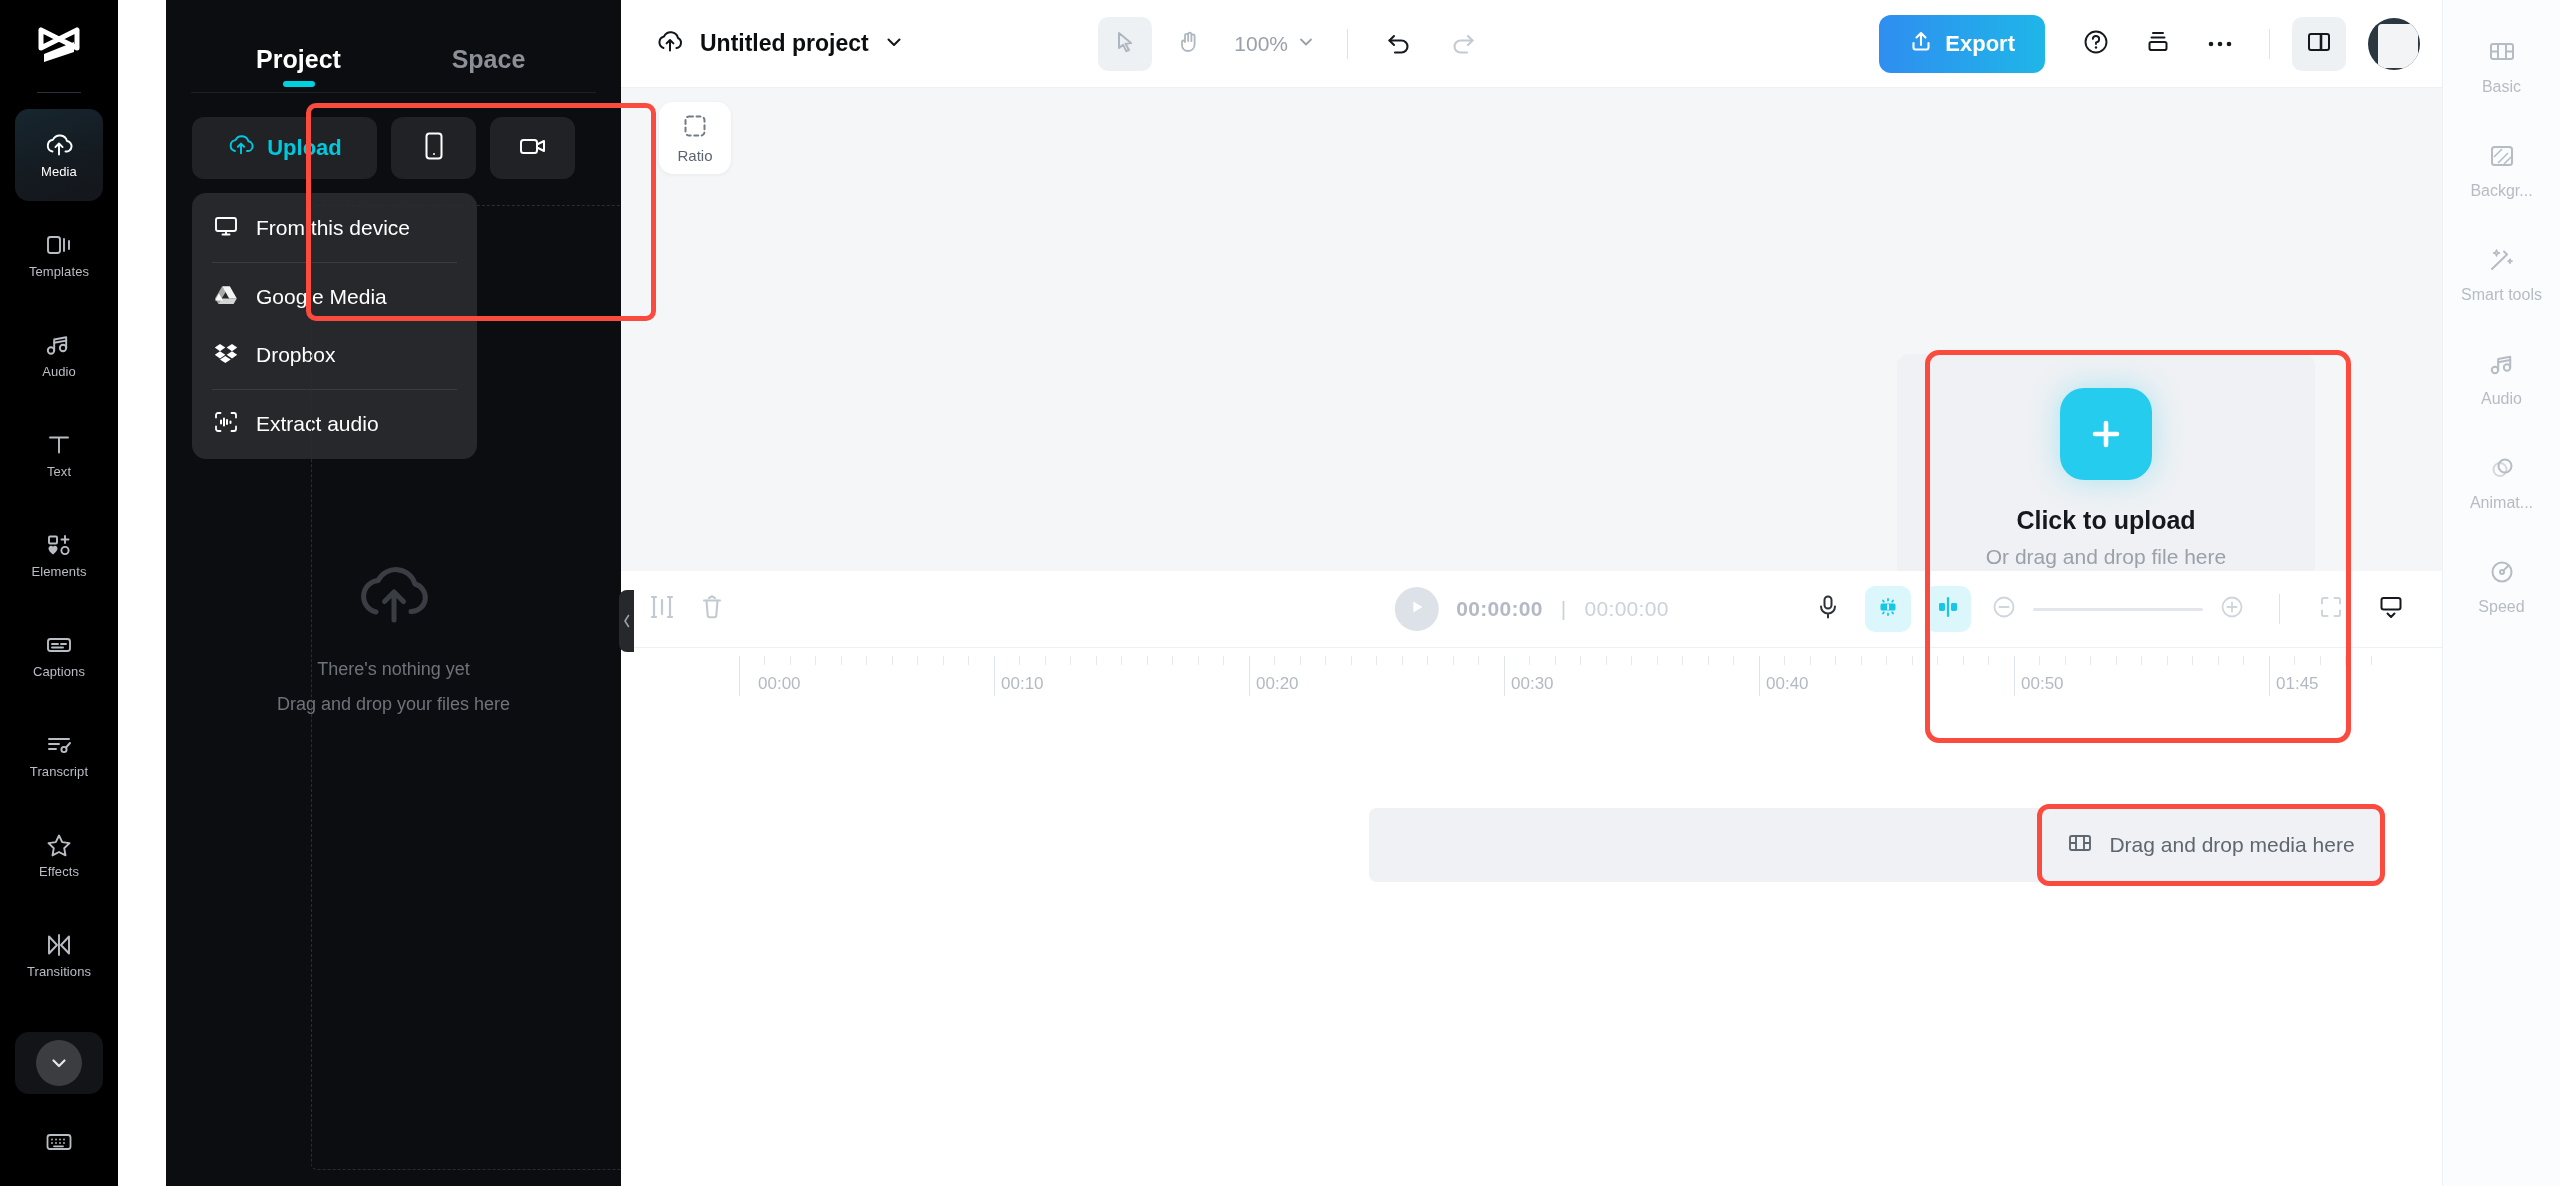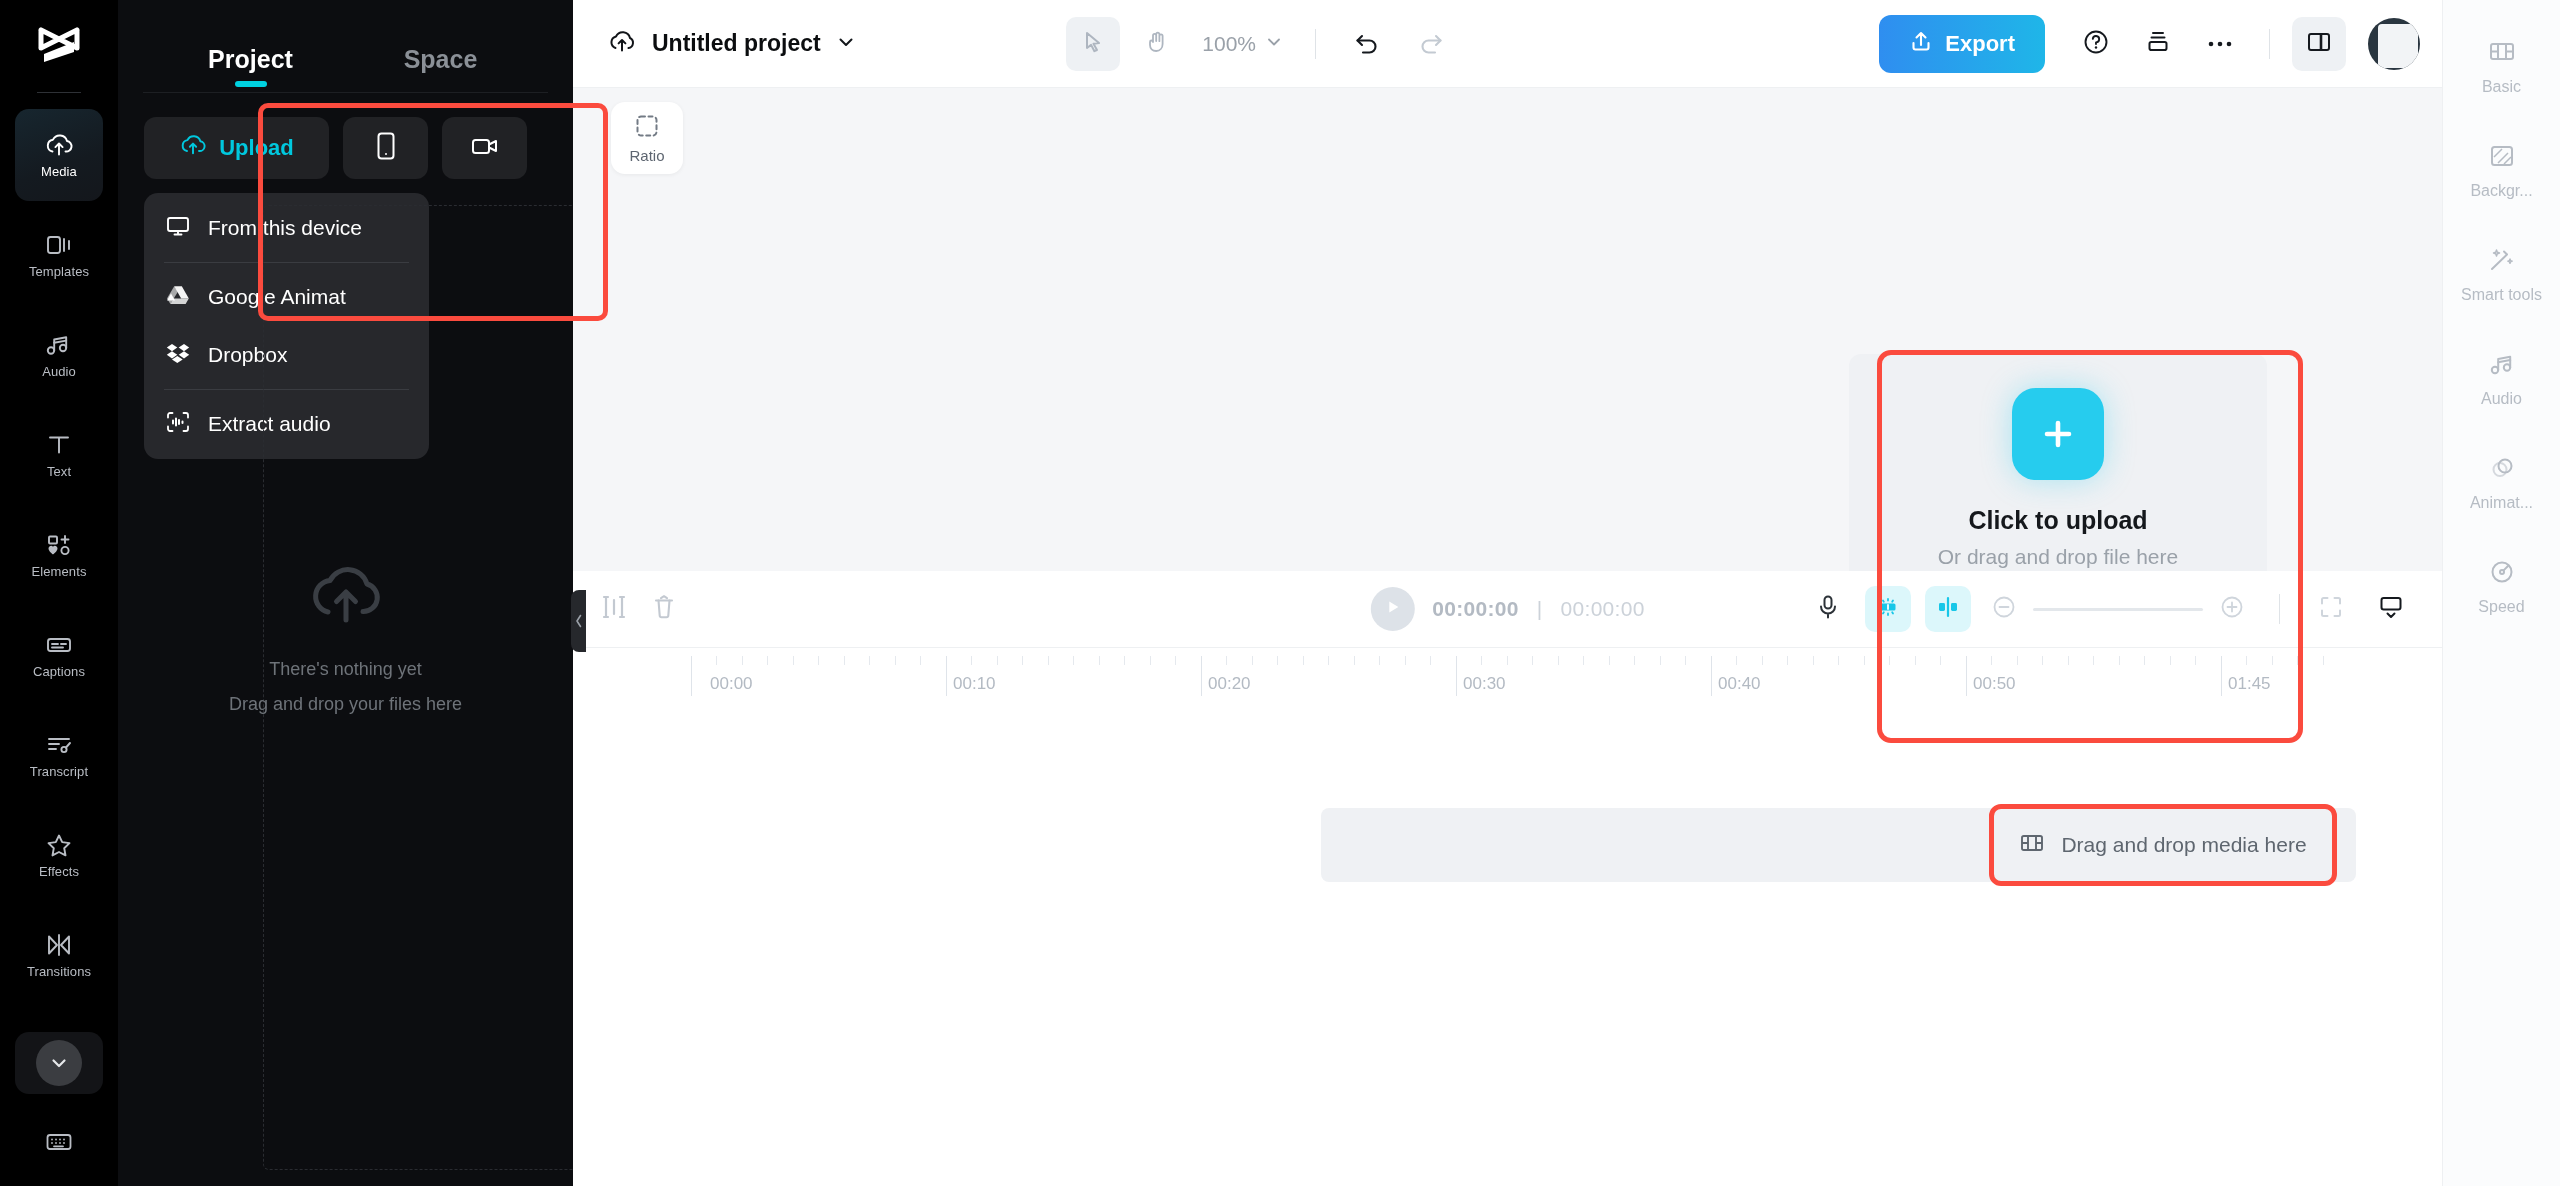--- a/index.html
+++ b/index.html
@@ -35,21 +35,21 @@
     border-radius: 14px; background: #131417; display: flex; align-items: center; justify-content: center;
   }
   .collapse-circle {
     width: 46px; height: 46px; border-radius: 50%; background: #3b3d41;
     display: flex; align-items: center; justify-content: center;
   }
   .rail-keyboard { position: absolute; left: 15px; top: 1118px; width: 88px; height: 52px;
     display: flex; align-items: center; justify-content: center; color: #b9bdc4; }
 
   
-  .panel { width: 455px; flex: 0 0 455px; height: 1186px; background: #0c0d10; position: relative; }
+  .panel { width: 455px; flex: 0 0 455px; height: 1186px; background: #0c0d10; position: relative; margin-left: 48px; }
   .panel-tabs { height: 92px; display: flex; align-items: flex-end; justify-content: center; gap: 0; position: relative; }
   .panel-tab {
     width: 190px; text-align: center; font-size: 25px; font-weight: bold;
     color: #8b9097; padding-bottom: 18px; cursor: pointer; position: relative;
   }
   .panel-tab.active { color: #ffffff; }
   .panel-tab.active::after {
     content: ""; position: absolute; bottom: 5px; left: 50%; transform: translateX(-50%);
     width: 32px; height: 6px; border-radius: 3px; background: #00d1e0;
   }
@@ -374,21 +374,21 @@
 
       <div class="menu-item">
         <span>
           <svg width="24" height="22" viewBox="0 0 24 22" fill="#fff">
             <path d="M8.2 2.2h7.6l7 12.2h-7.6z" opacity=".95"></path>
             <path d="M1 16.5L5 9.5l4 7z" opacity=".95"></path>
             <path d="M8.2 2.2L1 14.6l3.4 5.5L12 7.5z" opacity=".6"></path>
             <path d="M4.4 20.1h15.2l3.2-5.5H7.6z" opacity=".8"></path>
           </svg>
         </span>
-        <span>Google Animat</span>
+        <span>Google Media</span>
       </div>
 
       <div class="menu-item">
         <span>
           <svg width="24" height="22" viewBox="0 0 24 22" fill="#fff">
             <path d="M6 2L0.8 5.6 6 9.2l5.3-3.6z"></path>
               <path d="M18 2l-5.3 3.6L18 9.2l5.2-3.6z"></path>
             <path d="M0.8 12.8L6 9.2l5.3 3.6L6 16.4z"></path>
               <path d="M23.2 12.8L18 9.2l-5.3 3.6 5.3 3.6z"></path>
             <path d="M6 17.6l5.3-3.5 5.4 3.5-5.4 3.5z"></path>

